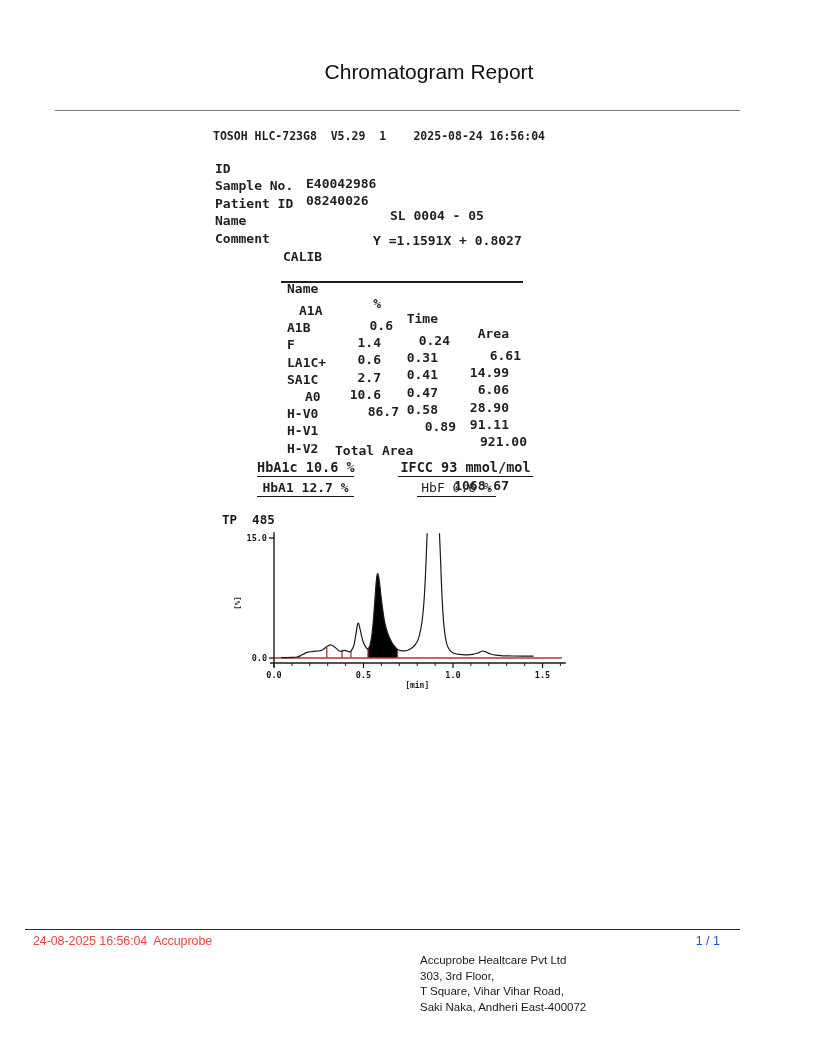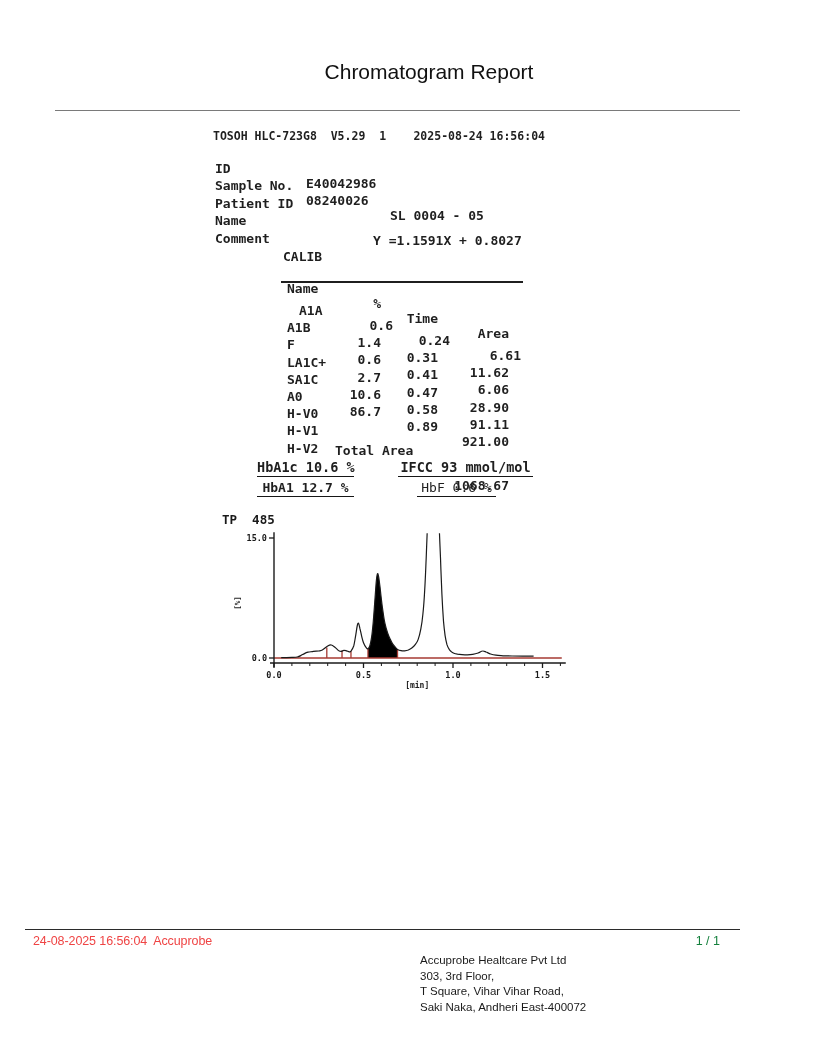--- a/index.html
+++ b/index.html
@@ -16,21 +16,21 @@
   .drow .ext{position:absolute;left:175px;}
   .crow{left:283px;width:230px;font-size:13px;height:17px;}
   .c-name{position:absolute;left:4px;}
   .c-pct{position:absolute;left:50px;width:48px;text-align:right;}
   .c-time{position:absolute;left:102px;width:53px;text-align:right;}
   .c-area{position:absolute;left:155px;width:71px;text-align:right;}
   .calib-rule{left:281px;top:281px;width:242px;border-top:2px solid #1f1f1f;}
   .res{border-bottom:1.7px solid #161616;text-align:center;padding-bottom:1px;font-size:13px;}
   .res.b{font-size:13.5px;}
   .footer-left{left:33px;top:934px;font-size:12.5px;color:#ef4444;white-space:pre;letter-spacing:-0.1px;}
-  .footer-page{left:668px;top:934px;width:52px;text-align:right;font-size:12.5px;color:#15803d;}
+  .footer-page{left:668px;top:934px;width:52px;text-align:right;font-size:12.5px;color:#1d4ed8;}
   .addr{left:420px;top:953px;font-size:11.5px;line-height:15.6px;color:#1a1a1a;}
   svg text{font-family:"DejaVu Sans Mono",monospace;fill:#1a1a1a;}
 </style>
 </head>
 <body>
 
 <div class="abs title">Chromatogram Report</div>
 <div class="abs rule" style="left:55px;top:110px;width:685px;"></div>
 
 <div class="abs instr mono">
@@ -74,41 +74,41 @@
 <div class="abs crow mono" style="top:288px;margin-left:12px;">
   <span class="c-name">A1A</span>
   <span class="c-pct">0.6</span>
   <span class="c-time">0.24</span>
   <span class="c-area">6.61</span>
 </div>
 <div class="abs crow mono" style="top:305px;">
   <span class="c-name">A1B</span>
   <span class="c-pct">1.4</span>
   <span class="c-time">0.31</span>
-  <span class="c-area">11.62</span>
+  <span class="c-area">14.99</span>
 </div>
 <div class="abs crow mono" style="top:322px;">
   <span class="c-name">F</span>
   <span class="c-pct">0.6</span>
   <span class="c-time">0.41</span>
   <span class="c-area">6.06</span>
 </div>
 <div class="abs crow mono" style="top:340px;">
   <span class="c-name">LA1C+</span>
   <span class="c-pct">2.7</span>
   <span class="c-time">0.47</span>
   <span class="c-area">28.90</span>
 </div>
 <div class="abs crow mono" style="top:357px;">
   <span class="c-name">SA1C</span>
   <span class="c-pct">10.6</span>
   <span class="c-time">0.58</span>
   <span class="c-area">91.11</span>
 </div>
-<div class="abs crow mono" style="top:374px;">
+<div class="abs crow mono" style="top:374px;margin-left:18px;">
   <span class="c-name">A0</span>
   <span class="c-pct">86.7</span>
   <span class="c-time">0.89</span>
   <span class="c-area">921.00</span>
 </div>
 <div class="abs crow mono" style="top:391px;">
   <span class="c-name">H-V0</span>
 </div>
 <div class="abs crow mono" style="top:408px;">
   <span class="c-name">H-V1</span>

